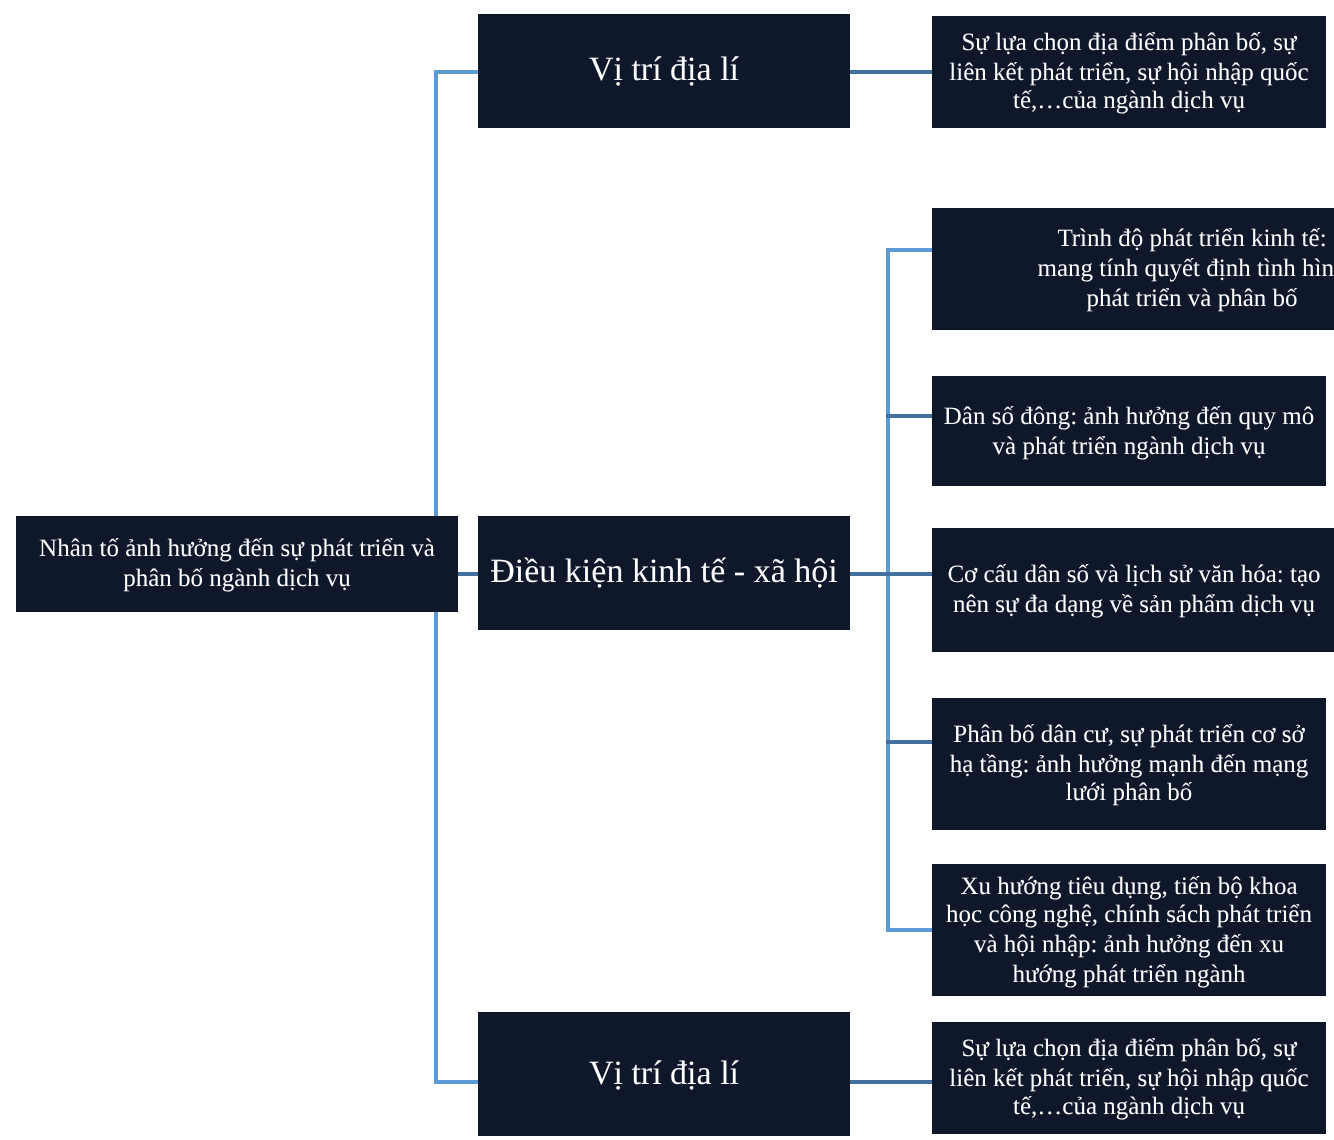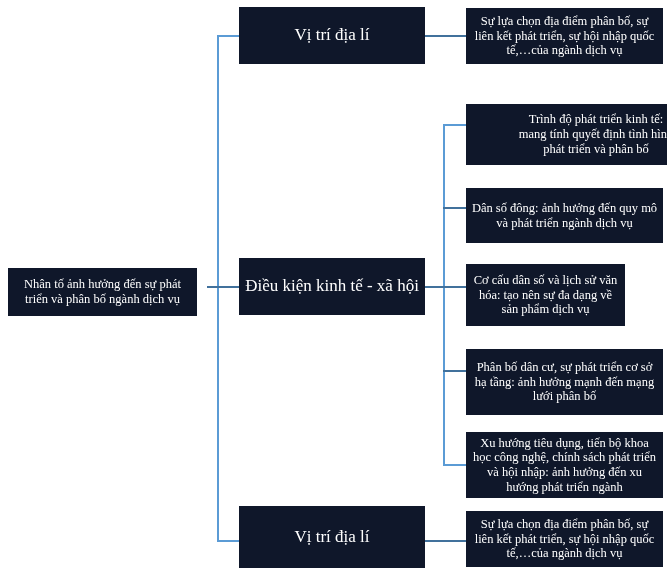--- a/index.html
+++ b/index.html
@@ -64,21 +64,21 @@
   <div class="conn-h" style="left:424px; top:286px; width:20px;"></div>
   <div class="conn-v thin" style="left:443px; top:124px; height:342px;"></div>
   <div class="conn-h thin" style="left:443px; top:124px; width:23px;"></div>
   <div class="conn-h" style="left:443px; top:207px; width:23px;"></div>
   <div class="conn-h" style="left:443px; top:286px; width:23px;"></div>
   <div class="conn-h" style="left:443px; top:370px; width:23px;"></div>
   <div class="conn-h thin" style="left:443px; top:464px; width:23px;"></div>
 
   <div class="conn-h" style="left:424px; top:540px; width:42px;"></div>
 
-  <div class="node root" style="left:8px; top:268px; width:189px; height:48px;">
+  <div class="node root" style="left:8px; top:258px; width:221px; height:48px;">
     <span>Nhân tố ảnh hưởng đến sự phát triển và phân bố ngành dịch vụ</span>
   </div>
 
   <div class="node level1" style="left:239px; top:7px; width:186px; height:57px;">
     <span>Vị trí địa lí</span>
   </div>
 
   <div class="node level1" style="left:239px; top:258px; width:186px; height:57px;">
     <span>Điều kiện kinh tế - xã hội</span>
   </div>
@@ -92,21 +92,21 @@
   </div>
 
   <div class="node level2" style="left:466px; top:104px; width:213px; height:61px;padding-left:47px;">
     <span>Trình độ phát triển kinh tế: mang tính quyết định tình hình phát triển và phân bố</span>
   </div>
 
   <div class="node level2" style="left:466px; top:188px; width:197px; height:55px;">
     <span>Dân số đông: ảnh hưởng đến quy mô và phát triển ngành dịch vụ</span>
   </div>
 
-  <div class="node level2" style="left:466px; top:264px; width:159px; height:62px;">
+  <div class="node level2" style="left:466px; top:264px; width:202px; height:62px;">
     <span>Cơ cấu dân số và lịch sử văn hóa: tạo nên sự đa dạng về sản phẩm dịch vụ</span>
   </div>
 
   <div class="node level2" style="left:466px; top:349px; width:197px; height:66px;">
     <span>Phân bố dân cư, sự phát triển cơ sở hạ tầng: ảnh hưởng mạnh đến mạng lưới phân bố</span>
   </div>
 
   <div class="node level2" style="left:466px; top:432px; width:197px; height:66px;">
     <span>Xu hướng tiêu dụng, tiến bộ khoa học công nghệ, chính sách phát triển và hội nhập: ảnh hưởng đến xu hướng phát triển ngành</span>
   </div>

